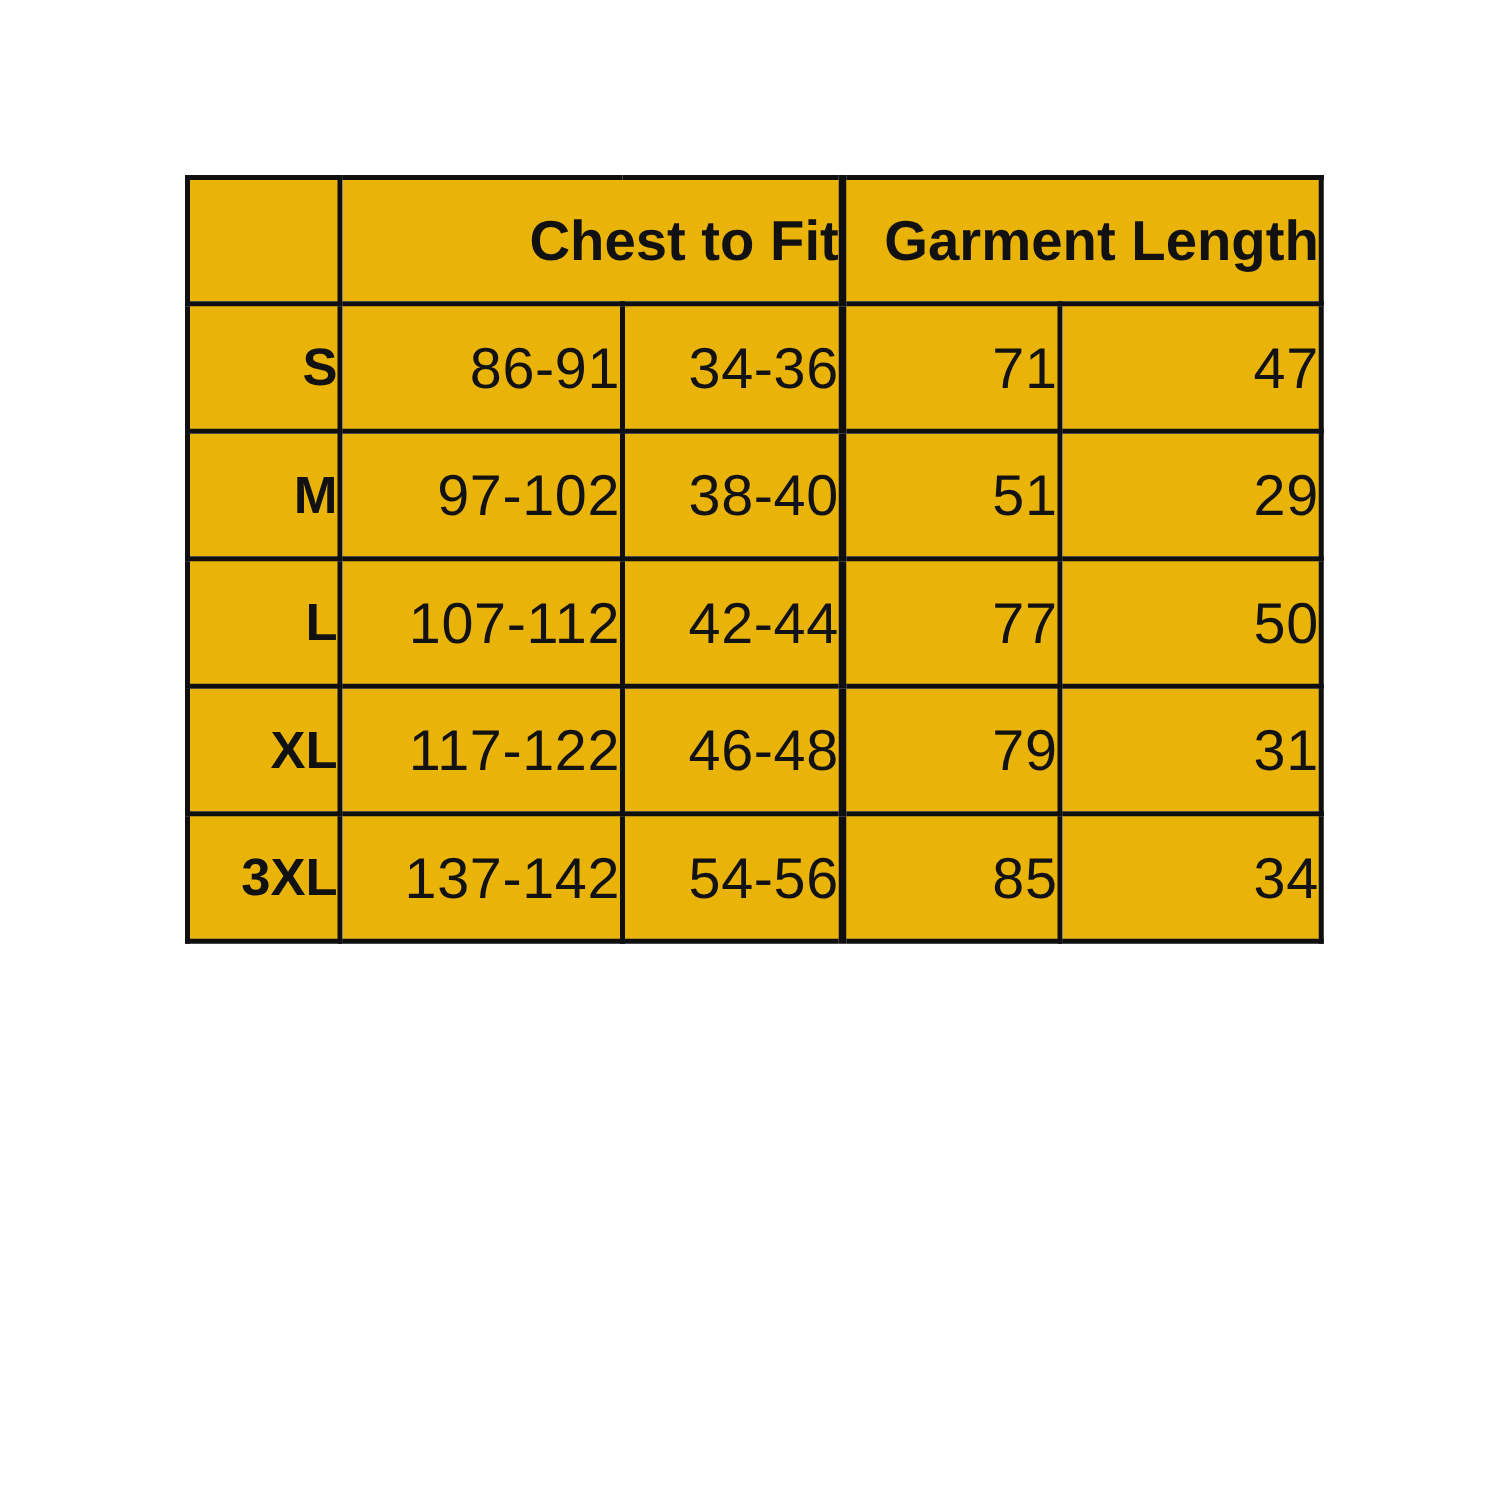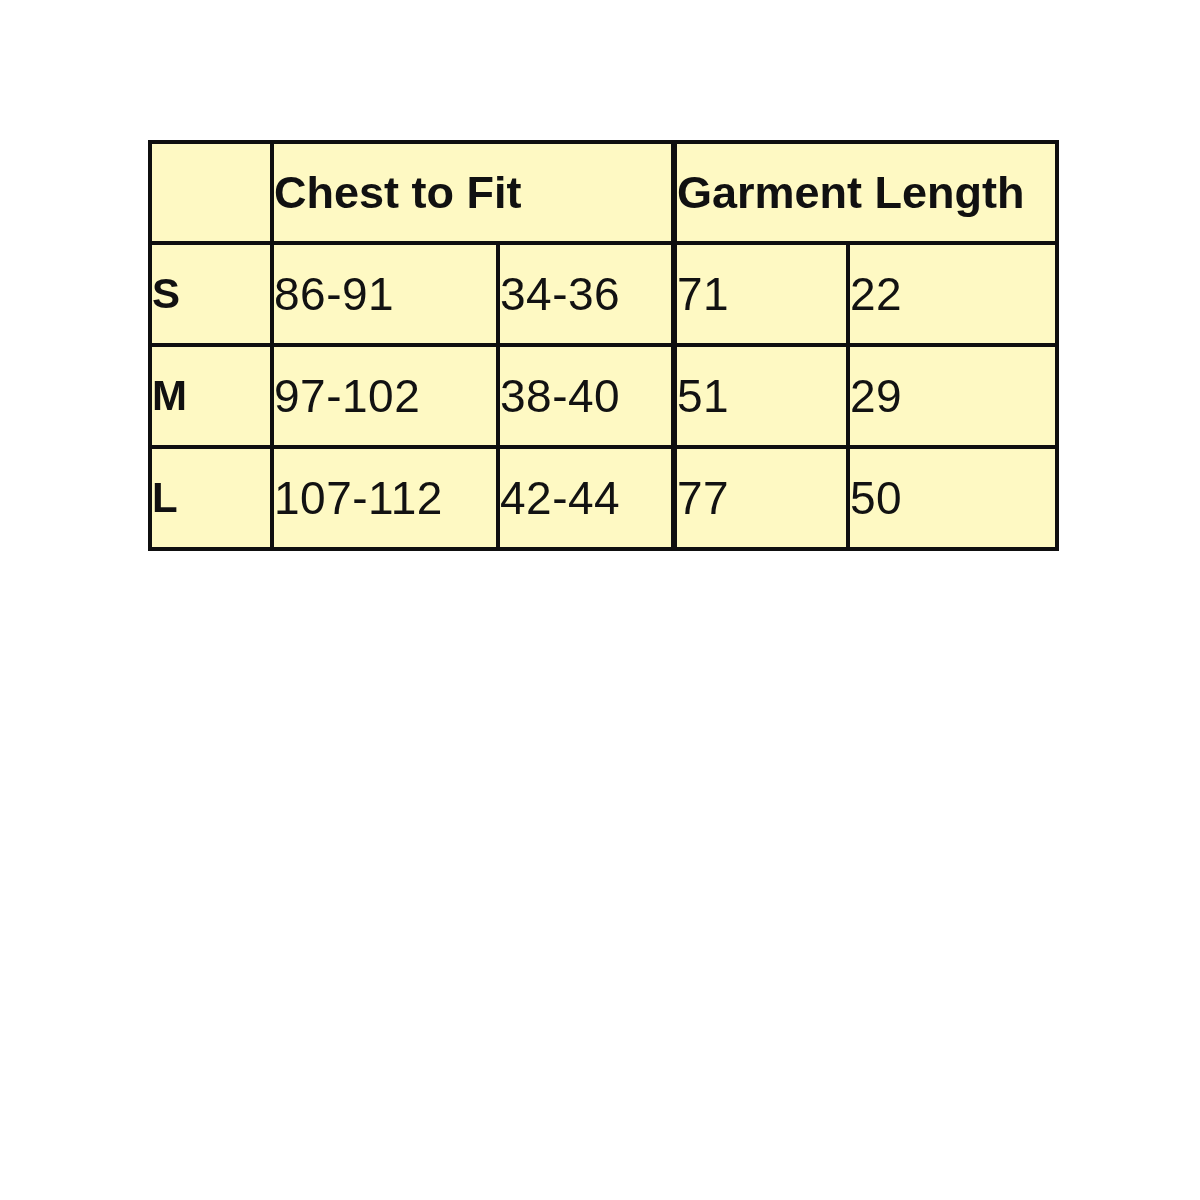--- a/index.html
+++ b/index.html
@@ -15,23 +15,23 @@
     overflow: hidden;
   }
   table.size-chart {
     position: absolute;
     left: 148px; top: 140px;
     border-collapse: collapse;
     table-layout: fixed;
   }
   table.size-chart td, table.size-chart th {
     border: 4px solid #0f0f0f;
-    text-align: left;
+    text-align: right;
     vertical-align: middle;
-    background: #fef9c3;
+    background: #eab308;
     overflow: hidden;
   }
   
   td.ghost {
     border: none;
     background: transparent;
   }
   
   .group-divider {
     border-left-width: 6px !important;
@@ -84,36 +84,50 @@
       <th class="group-header group-divider" colspan="2">Garment Length</th>
     </tr>
 
 
 
     <tr class="data-row">
       <th class="size-label">S</th>
       <td class="value-cell">86-91</td>
       <td class="value-cell">34-36</td>
       <td class="value-cell group-divider">71</td>
-      <td class="value-cell">22</td>
+      <td class="value-cell">47</td>
     </tr>
 
     <tr class="data-row">
       <th class="size-label">M</th>
       <td class="value-cell">97-102</td>
       <td class="value-cell">38-40</td>
       <td class="value-cell group-divider">51</td>
       <td class="value-cell">29</td>
     </tr>
 
     <tr class="data-row">
       <th class="size-label">L</th>
       <td class="value-cell">107-112</td>
       <td class="value-cell">42-44</td>
       <td class="value-cell group-divider">77</td>
       <td class="value-cell">50</td>
     </tr>
 
+    <tr class="data-row">
+      <th class="size-label">XL</th>
+      <td class="value-cell">117-122</td>
+      <td class="value-cell">46-48</td>
+      <td class="value-cell group-divider">79</td>
+      <td class="value-cell">31</td>
+    </tr>
 
 
+    <tr class="data-row">
+      <th class="size-label">3XL</th>
+      <td class="value-cell">137-142</td>
+      <td class="value-cell">54-56</td>
+      <td class="value-cell group-divider">85</td>
+      <td class="value-cell">34</td>
+    </tr>
   </tbody>
     </table>
 </div>
 
 </body></html>

